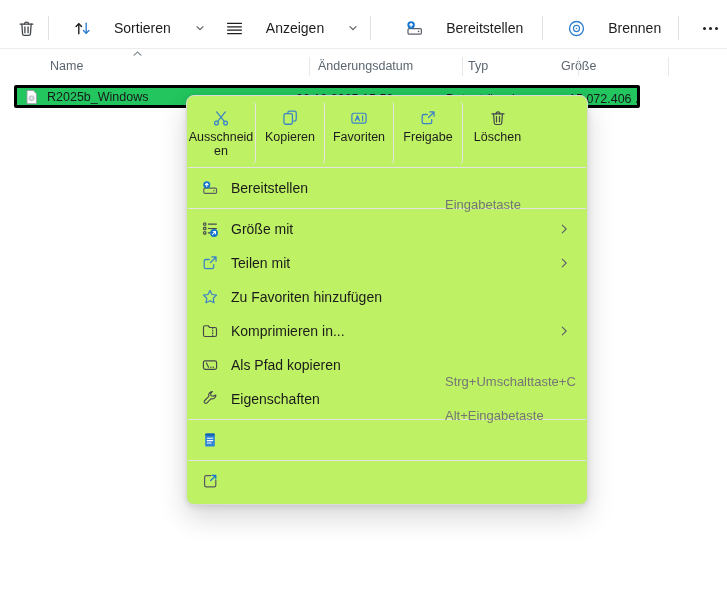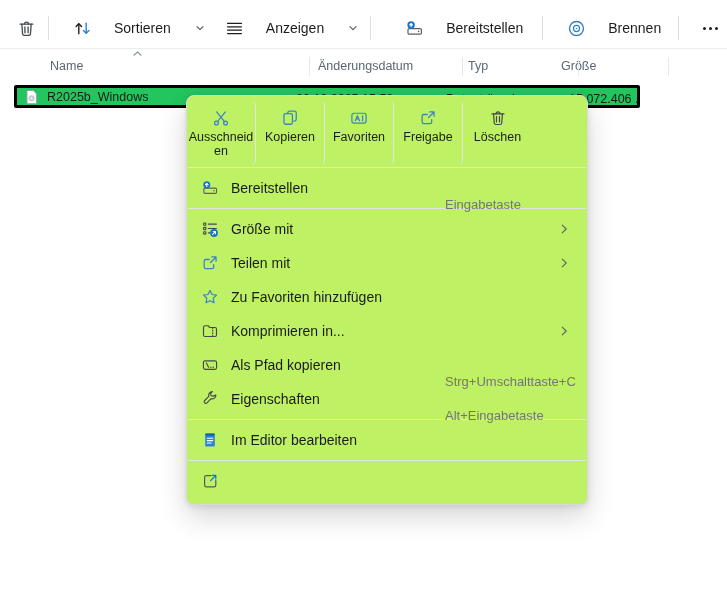--- a/index.html
+++ b/index.html
@@ -352,21 +352,20 @@
     <div class="m-sep"></div>
 
     <div class="m-item">
       <span class="m-icon">
         <svg width="18" height="18" viewBox="0 0 18 18" fill="none">
           <rect x="4.2" y="2.6" width="9.6" height="13" rx="1.2" fill="#2e83d4"></rect>
           <rect x="4.2" y="2.6" width="9.6" height="2.2" rx="1.1" fill="#1262ae"></rect>
           <path d="M6.3 7.2 h5.4 M6.3 9.6 h5.4 M6.3 12 h3.8" stroke="#ffffff" stroke-width="1.1" stroke-linecap="round"></path>
         </svg>
       </span>
-      <span class="m-label">Im Editor bearbeiten</span>
     </div>
 
     <div class="m-sep"></div>
 
     <div class="m-item">
       <span class="m-icon">
         <svg width="18" height="18" viewBox="0 0 18 18" fill="none" stroke-linecap="round" stroke-linejoin="round">
           <path d="M9.8 3.6 H5.2 c-.9 0-1.6.7-1.6 1.6 v8 c0 .9.7 1.6 1.6 1.6 h8 c.9 0 1.6-.7 1.6-1.6 V8.4" stroke="#55595e" stroke-width="1.2"></path>
           <path d="M9.6 8.6 L14.7 3.5 M11 3.3 h3.8 v3.8" stroke="#1374ce" stroke-width="1.2"></path>
         </svg>

